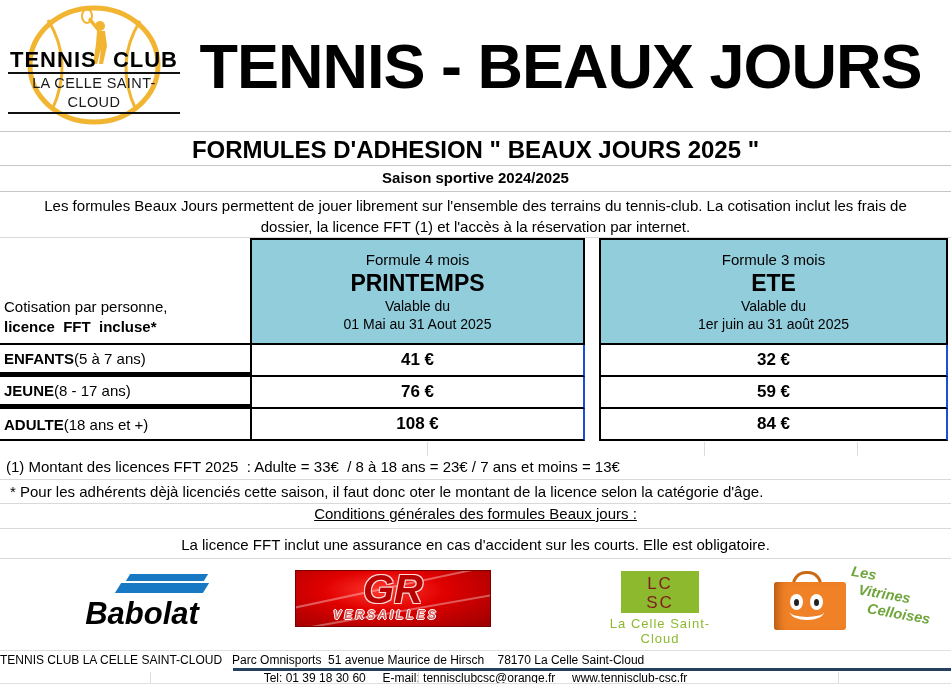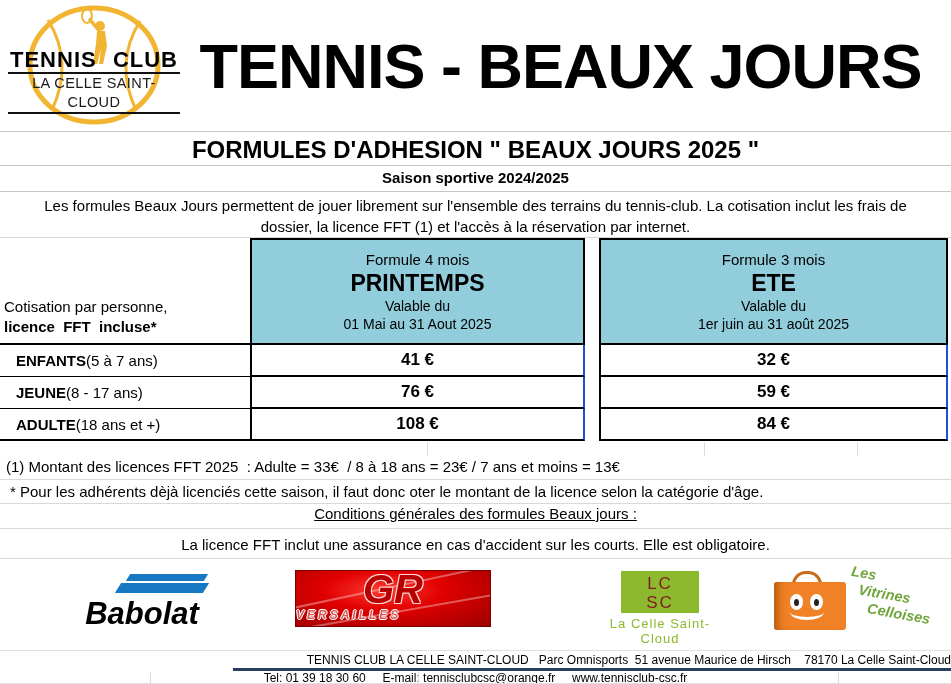--- a/index.html
+++ b/index.html
@@ -38,22 +38,22 @@
   .th-left .b { font-weight:bold; }
   .th-blue { top:238px; height:107px; background:var(--header-cell, #92CDDC);
              border:2px solid #000; display:flex; flex-direction:column;
              align-items:center; justify-content:center; text-align:center; }
   .th-printemps { left:250px; width:335px; }
   .th-ete { left:599px; width:349px; }
   .th-blue .formule { font-size:15px; line-height:20px; }
   .th-blue .big { font-size:23px; font-weight:bold; line-height:27px; }
   .th-blue .small { font-size:14px; line-height:18px; }
 
-  .row-label { left:0; width:250px; height:32px; padding-left:16px; font-size:15px;
-               display:flex; align-items:center; border-bottom:1px solid #000000; }
+  .row-label { left:0; width:250px; height:32px; padding-left:4px; font-size:15px;
+               display:flex; align-items:center; border-bottom:5px solid #000000; }
   .row-label.last { border-bottom-width:2px; }
   .row-label .cat { font-weight:bold; }
   .price { width:335px; left:250px; height:32px; border-left:2px solid #000;
            border-right:2px solid #1d4ed8; border-bottom:2px solid #000;
            display:flex; align-items:center; justify-content:center;
            font-size:17px; font-weight:bold; }
   .price.ete { left:599px; width:349px; }
 
   .gridtick { position:absolute; width:1px; background:#dcdcdc; }
 
@@ -76,21 +76,21 @@
 
   .grbox { position:absolute; left:295px; top:570px; width:196px; height:57px;
            background:radial-gradient(ellipse at 45% 35%, #ff3b30 0%, #e00000 40%, #9c0000 100%);
            border:1px solid #7a0000; overflow:hidden; }
   .grbox .streak { position:absolute; background:rgba(255,255,255,0.35); height:2px; width:260px; }
   .grbox .k1 { top:12px; left:-20px; transform:rotate(-12deg); }
   .grbox .k2 { top:40px; left:-30px; transform:rotate(-10deg); }
   .grbox .gr { position:absolute; left:0; right:0; top:-4px; text-align:center;
            font-size:40px; font-weight:bold; font-style:italic; color:#b80000;
            text-shadow:-1px -1px 0 #ffd7d7, 1px -1px 0 #ffd7d7, -1px 1px 0 #ffd7d7, 1px 1px 0 #ffd7d7; }
-  .grbox .vers { position:absolute; left:0; right:14px; bottom:4px; text-align:left;
+  .grbox .vers { position:absolute; left:0; right:14px; bottom:4px; text-align:center;
            font-size:12px; font-weight:bold; font-style:italic; letter-spacing:3px; color:#d65c5c;
            text-shadow:-1px 0 0 #fff, 1px 0 0 #fff, 0 -1px 0 #fff, 0 1px 0 #fff; }
 
   .lcsc { position:absolute; left:600px; top:571px; width:120px; height:64px; text-align:center; }
   .lcsc .box { margin:0 auto; width:78px; height:42px; background:var(--lcsc-green, #8DB92E);
            color:#7f1d1d; font-size:17px; line-height:19px; letter-spacing:2px; padding-top:3px; }
   .lcsc .cap { margin-top:3px; color:var(--lcsc-green, #8DB92E); font-size:13px; letter-spacing:1px; }
 
   .vitrines { position:absolute; left:770px; top:570px; width:160px; height:70px; }
   .bag { position:absolute; left:4px; top:8px; width:72px; height:52px; }
@@ -106,21 +106,21 @@
   .bag .eye.le { left:16px; } .bag .eye.re { left:36px; }
   .bag .smile { position:absolute; left:16px; top:26px; width:34px; height:16px;
           border:3px solid #fff; border-top:none; border-left:none; border-right:none;
           border-radius:0 0 50% 50%; }
   .vit-text { position:absolute; left:78px; top:0px; transform:rotate(10deg);
           color:var(--vitrines-green, #6FA53C); font-style:italic; font-weight:bold;
           font-size:14.5px; line-height:17px; }
   .vit-text .l2 { margin-left:10px; } .vit-text .l3 { margin-left:22px; }
 
   
-  .footer1 { position:absolute; left:0; right:0; top:653px; text-align:right; font-size:12px; }
+  .footer1 { position:absolute; left:0; right:0; top:653px; text-align:left; font-size:12px; }
   .footer-bar { position:absolute; left:233px; right:0; top:668px; height:3px;
                 background:var(--footer-bar, #243F60); }
   .footer2 { position:absolute; left:0; right:0; top:671px; text-align:center; font-size:12px; }
 </style>
 </head>
 <body>
 
 <div class="page">
 
   <div class="logo">

